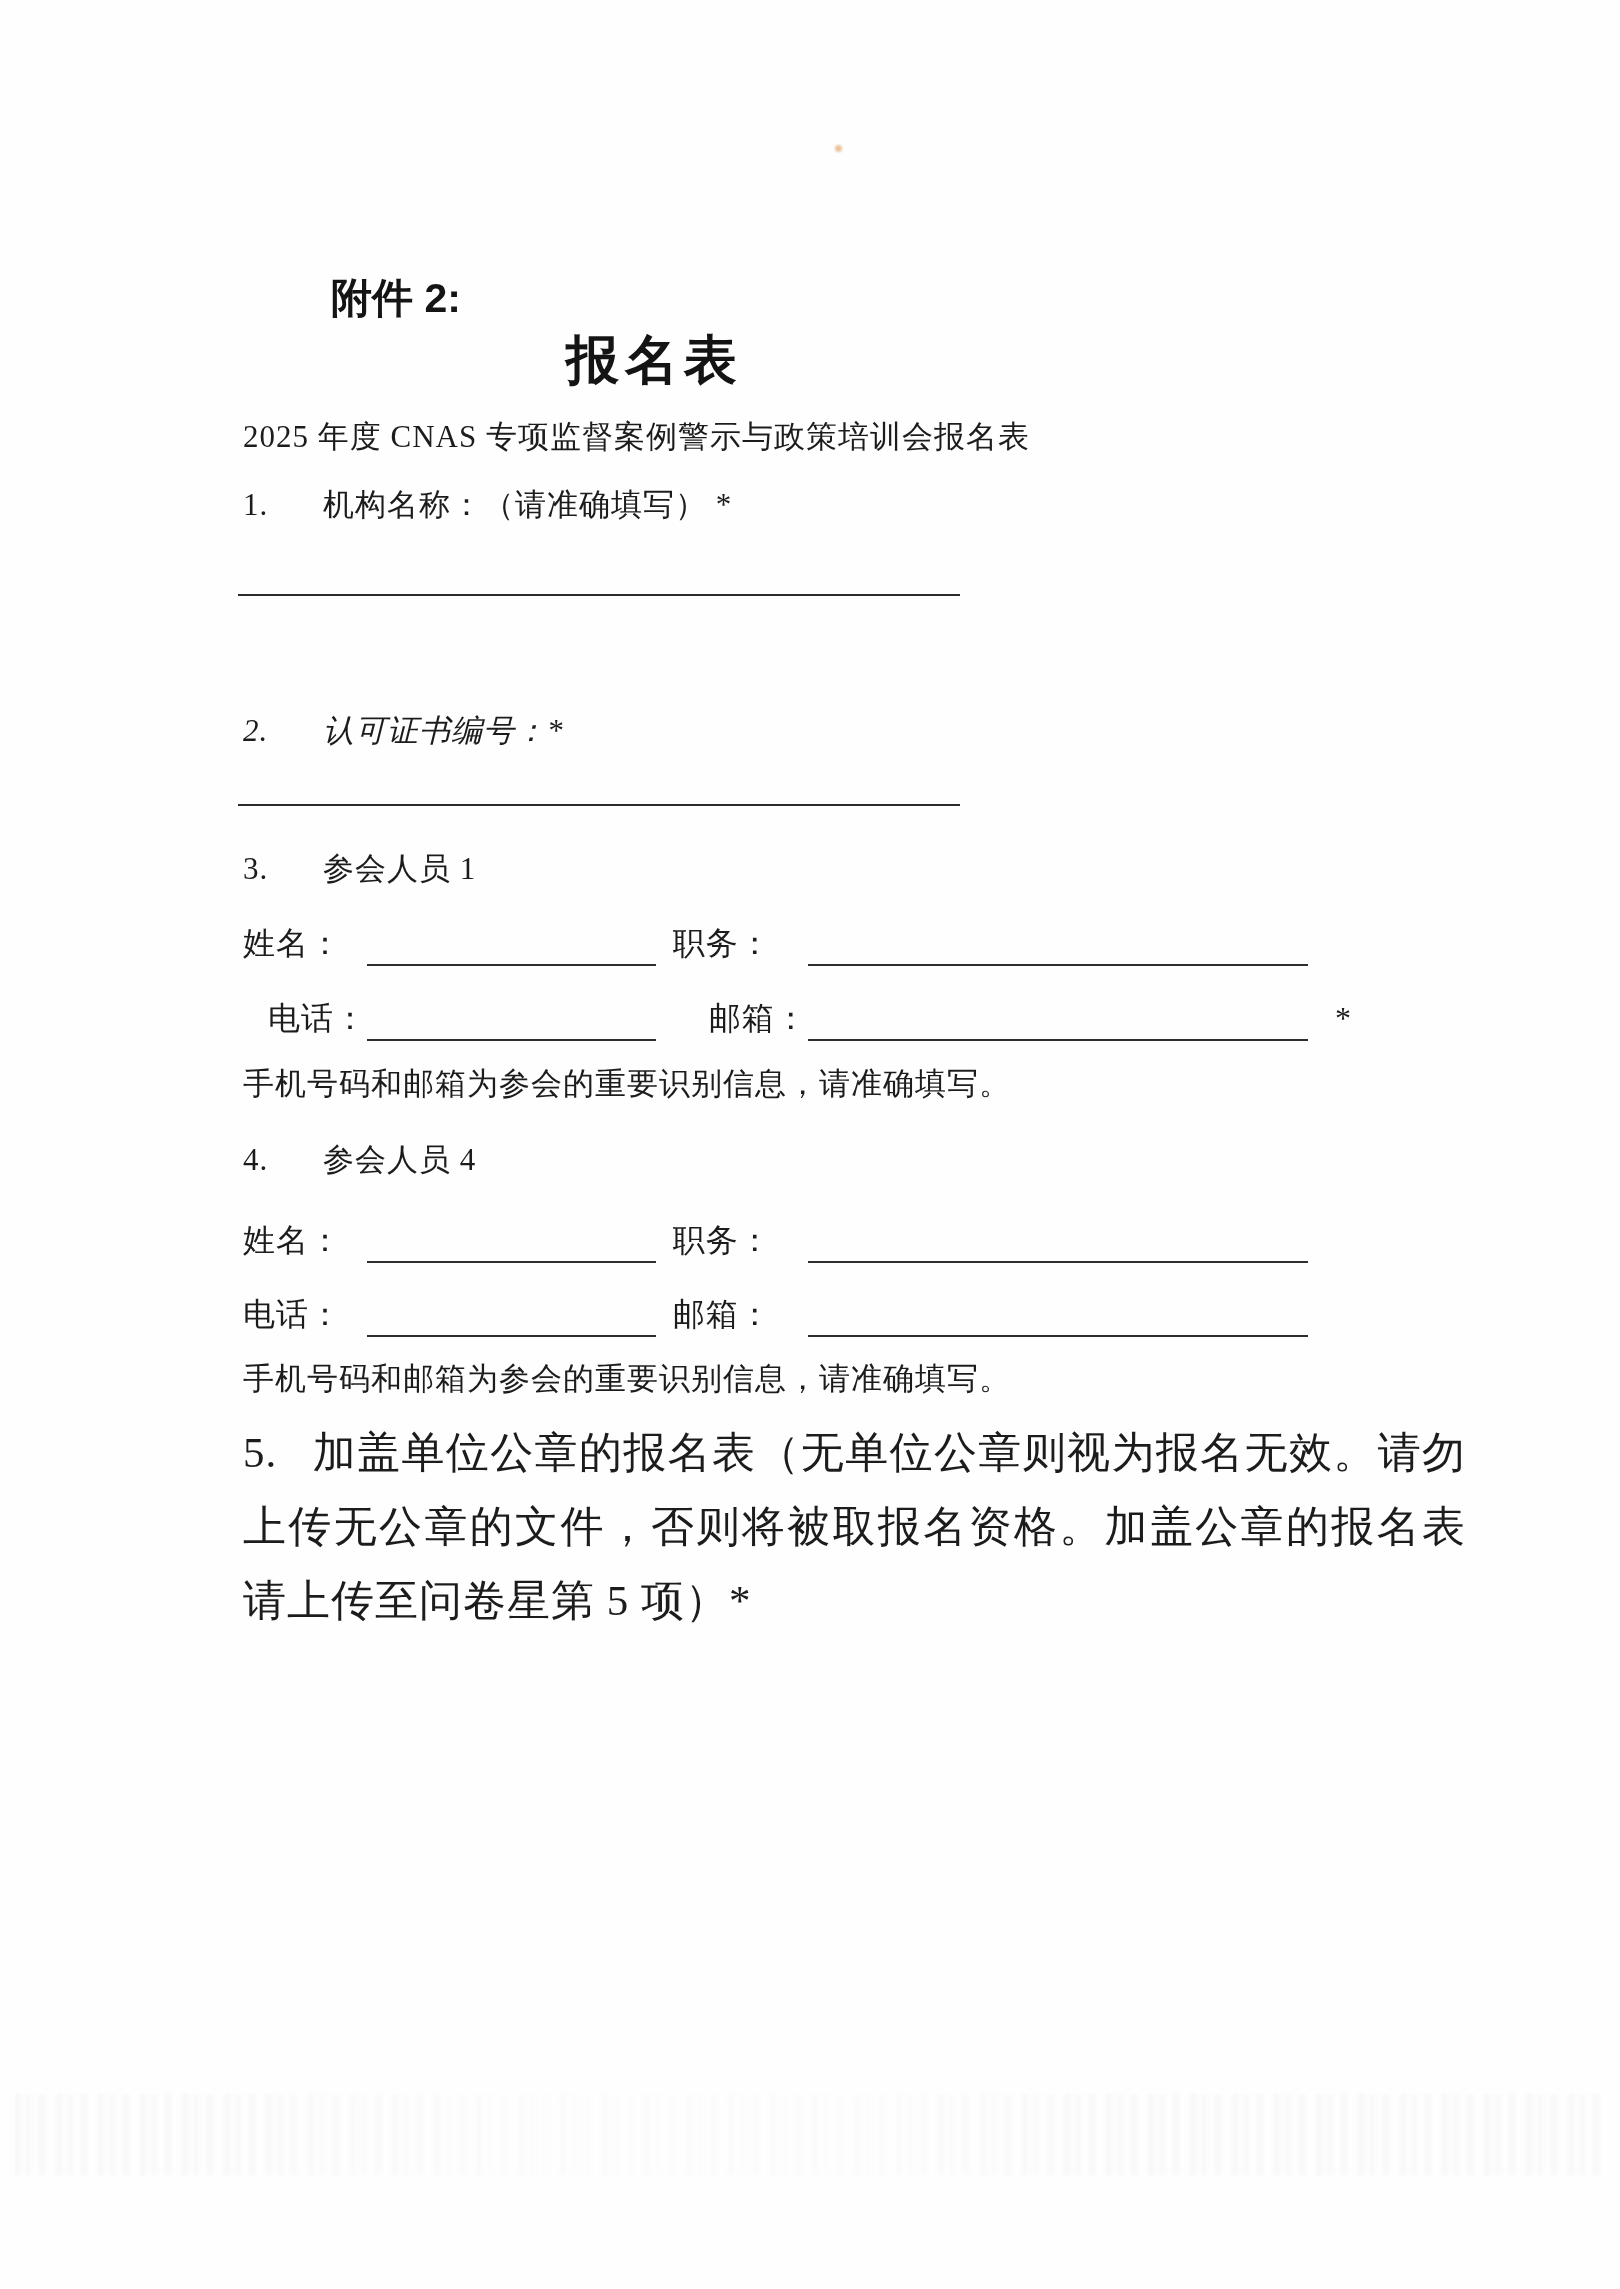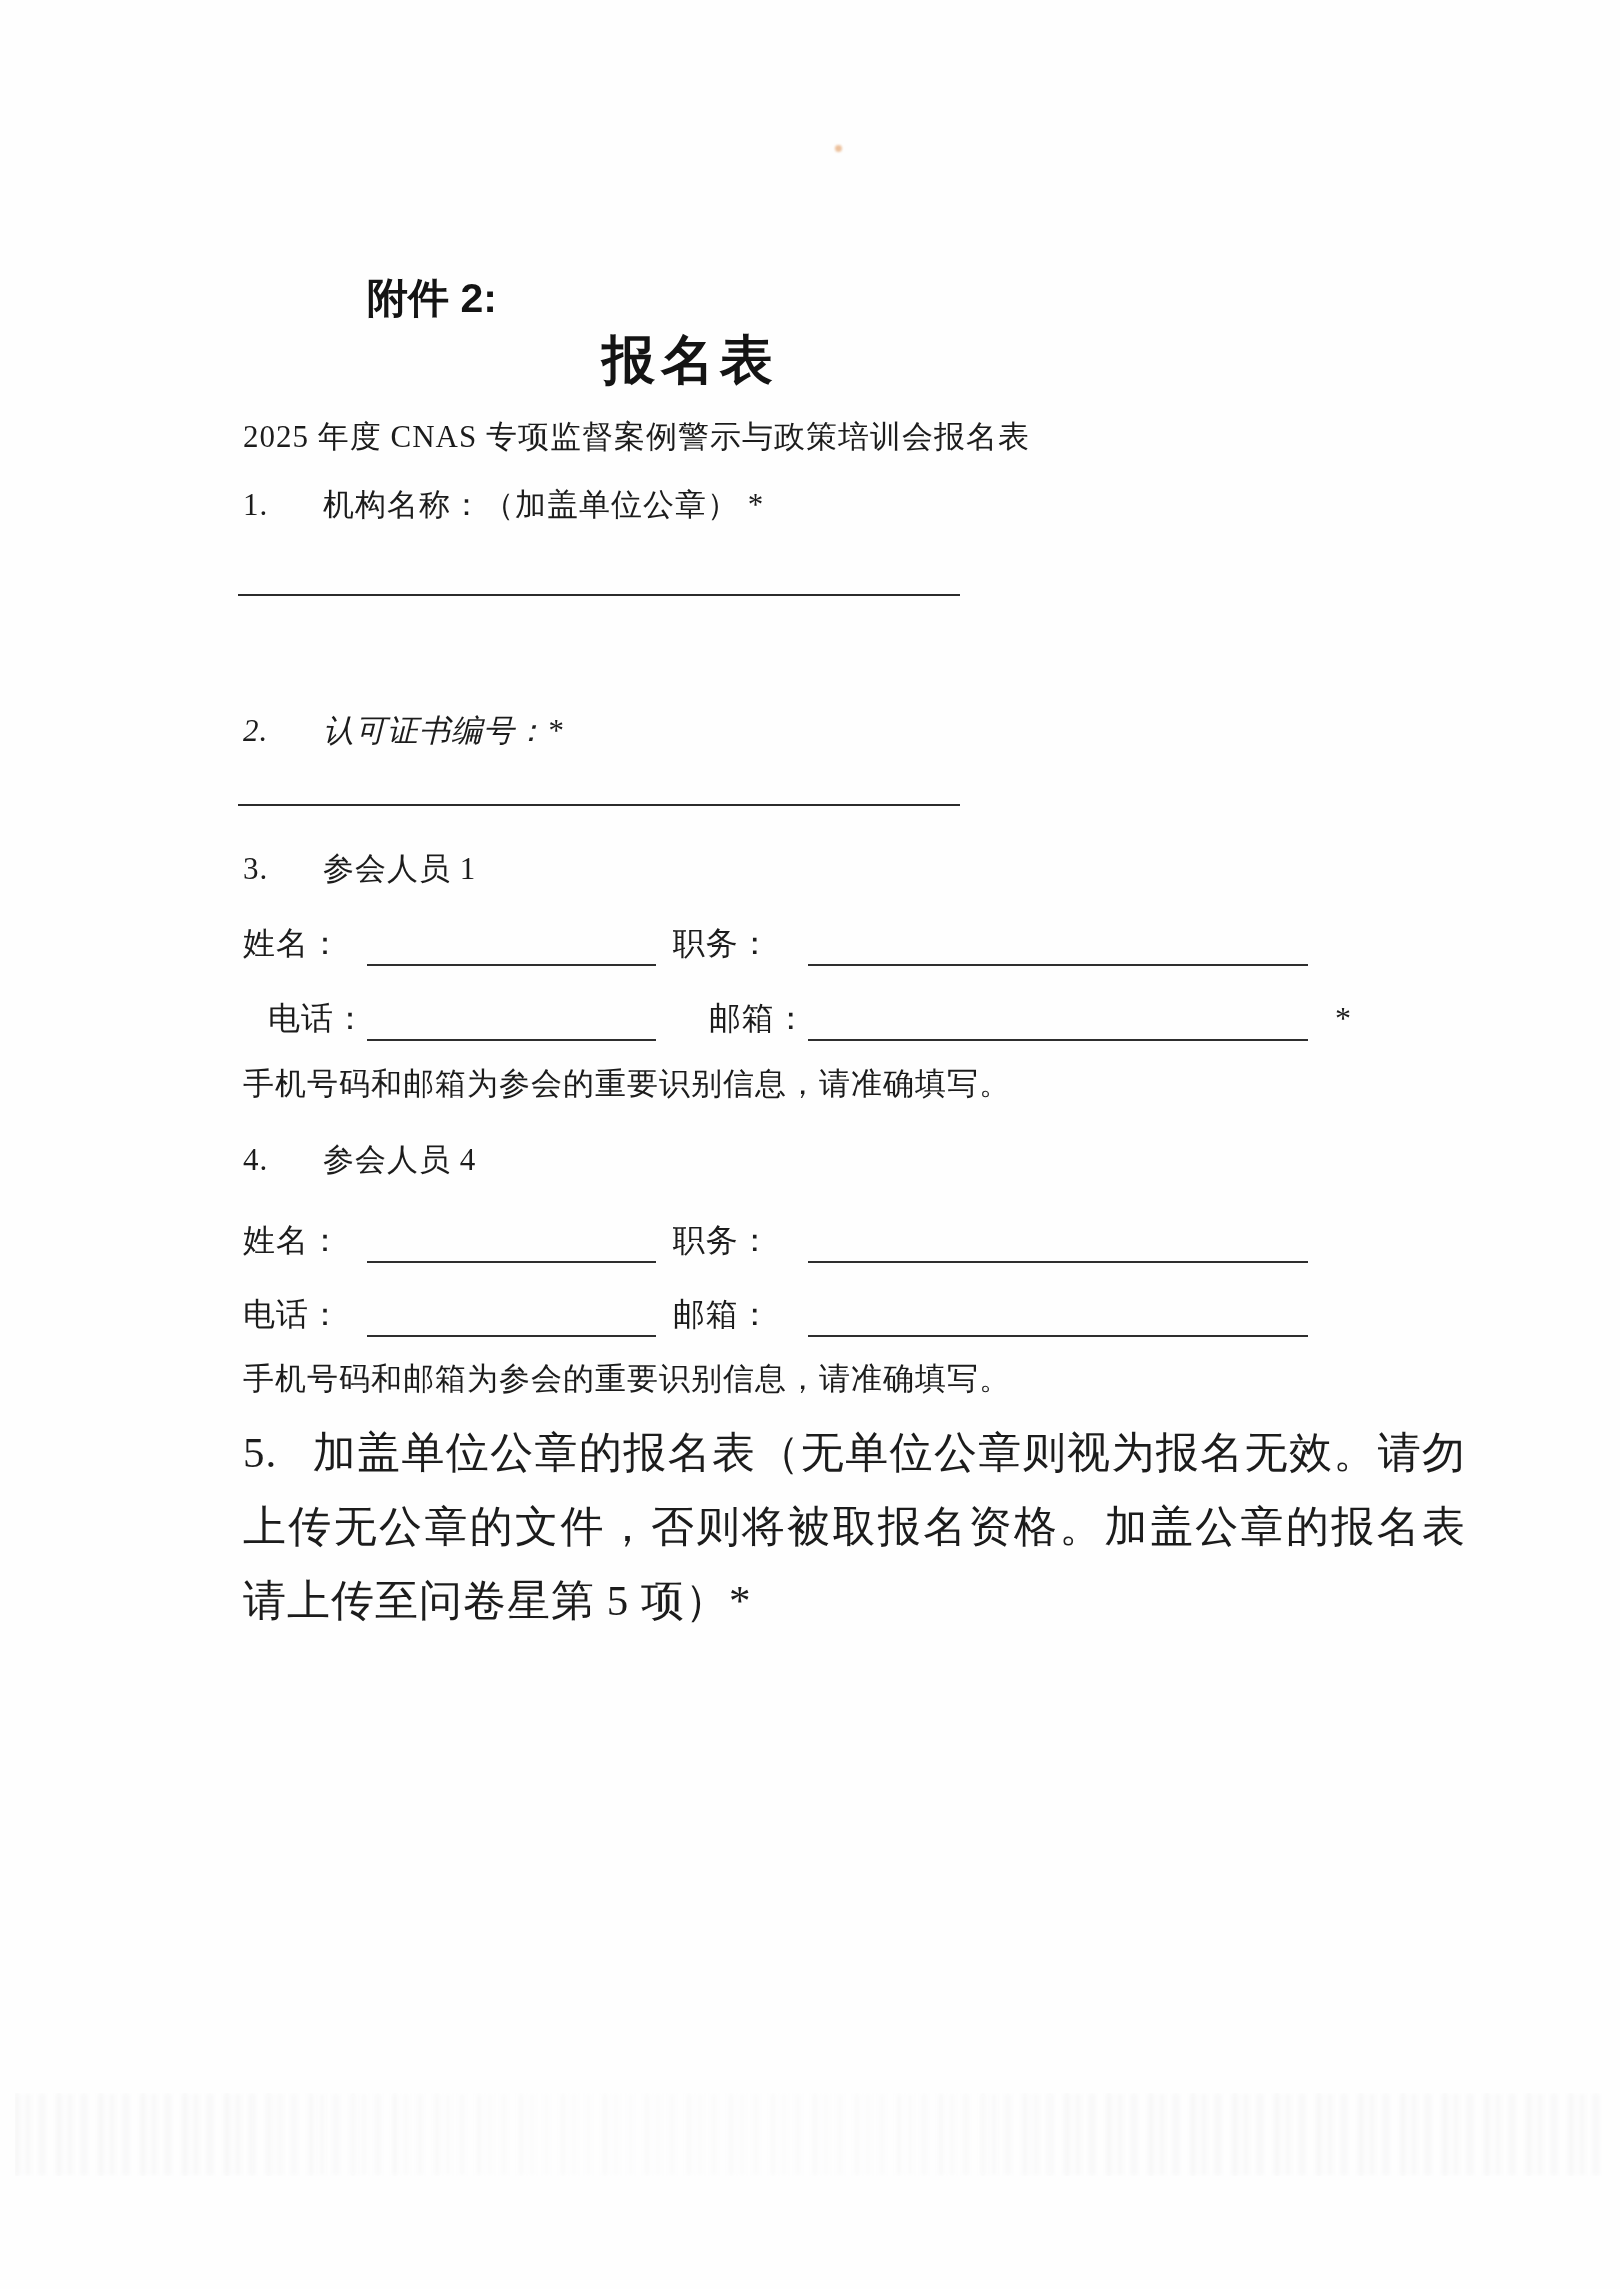--- a/index.html
+++ b/index.html
@@ -5,21 +5,21 @@
   html,body{margin:0;padding:0;}
   body{
     width:1620px;height:2290px;position:relative;
     background:#fefefe;
     font-family:"Liberation Serif","DejaVu Serif",serif;
     color:#1c1c1c;overflow:hidden;
   }
   .abs{position:absolute;white-space:nowrap;}
   .heading{
     font-family:"Liberation Sans","DejaVu Sans",sans-serif;
-    font-weight:700;color:#141414;margin-left:36px;
+    font-weight:700;color:#141414;
   }
   .body-text{font-size:31px;letter-spacing:1px;}
   .num{display:inline-block;min-width:80px;}
   .flabel{display:inline-block;width:124px;}
   .flabel2{display:inline-block;width:135px;margin-left:16.7px;}
   .blank{
     display:inline-block;height:51px;vertical-align:bottom;
     border-bottom:2.9px solid #2e2e2e;
   }
   .blank-short{width:289px;}
@@ -52,21 +52,21 @@
 </head>
 <body>
 
 <div class="abs heading" style="left:331px;top:271px;font-size:41px;">附件 2:</div>
 
 <div class="abs heading" style="left:566px;top:325px;font-size:53px;letter-spacing:5.9px;">报名表</div>
 
 <div class="abs body-text" style="left:243px;top:416px;">2025 年度 CNAS 专项监督案例警示与政策培训会报名表</div>
 
 <div class="abs body-text" style="left:243px;top:484px;">
-  <span class="num">1.</span><span>机构名称：（加盖单位公章） *</span>
+  <span class="num">1.</span><span>机构名称：（请准确填写） *</span>
 </div>
 <div class="rule" style="top:594px;"></div>
 
 <div class="abs body-text" style="left:243px;top:710px;font-style:italic;">
   <span class="num">2.</span><span>认可证书编号：*</span>
 </div>
 <div class="rule" style="top:804px;"></div>
 
 <div class="abs body-text" style="left:243px;top:848px;">
   <span class="num">3.</span><span>参会人员 1</span>

